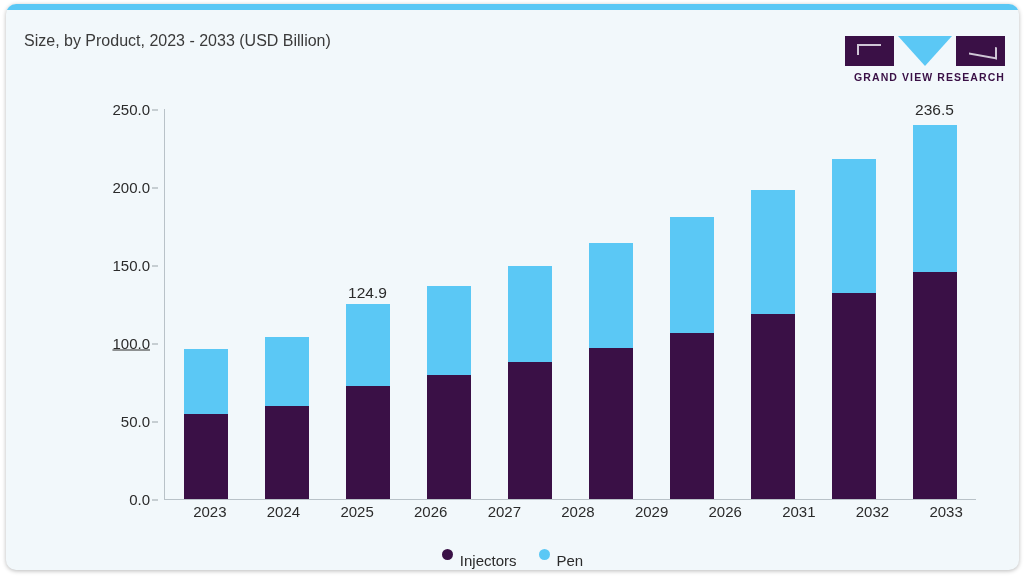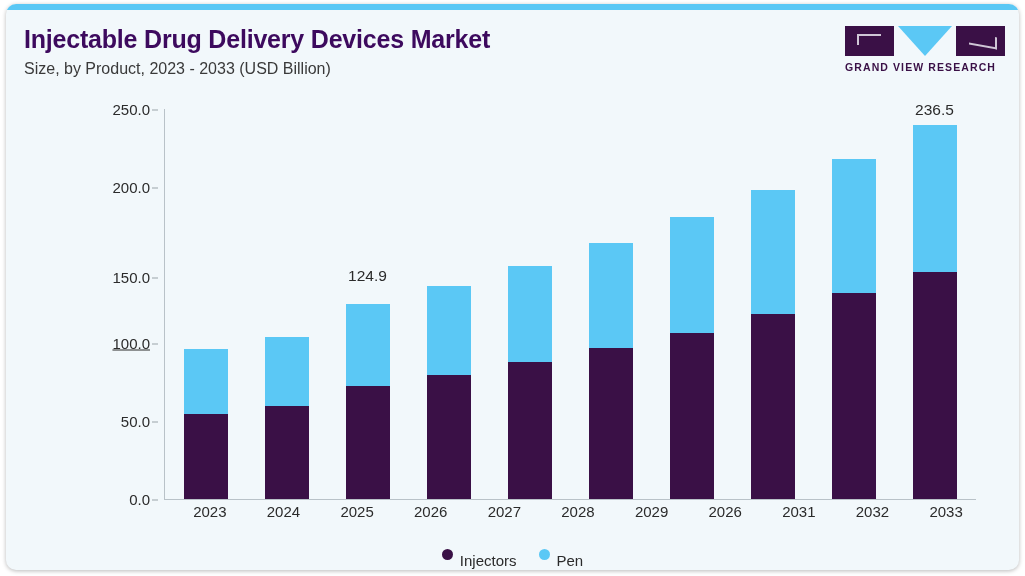--- a/index.html
+++ b/index.html
@@ -49,23 +49,23 @@
   .chart-subtitle {
     font-size: 16px;
     color: #3a3a3a;
     margin: 6px 0 0 0;
     white-space: nowrap;
   }
   
   .logo {
     position: absolute;
     right: 14px;
-    top: 22px;
+    top: 32px;
     width: 160px;
-    text-align: left;
+    text-align: right;
   }
   .logo-marks {
     display: flex;
     align-items: flex-start;
     justify-content: center;
     gap: 4px;
     height: 30px;
   }
   .logo-block {
     width: 54px;
@@ -235,60 +235,59 @@
   }
 </style>
 </head>
 <body>
 
 <div class="card">
 
   <div class="top-accent"></div>
 
   <div class="header">
-    <div class="chart-title">Injectable Drug Delivery Devices Market</div>
     <div class="chart-subtitle">Size, by Product, 2023 - 2033 (USD Billion)</div>
   </div>
 
   <div class="logo">
     <div class="logo-marks">
       <div class="logo-block left"></div>
       <div class="logo-tri"></div>
       <div class="logo-block right"></div>
     </div>
     <div class="logo-text">GRAND VIEW RESEARCH</div>
   </div>
 
   <div class="plot-area">
 
     <div class="y-ticks" id="y-ticks">
         <div class="y-tick" style="top: 400px;">0.0<span class="dash"></span></div>
         <div class="y-tick" style="top: 322px;">50.0<span class="dash"></span></div>
         <div class="y-tick" style="top: 244px; text-decoration: underline;">100.0<span class="dash"></span></div>
-        <div class="y-tick" style="top: 178px;">150.0<span class="dash"></span></div>
+        <div class="y-tick" style="top: 166px;">150.0<span class="dash"></span></div>
         <div class="y-tick" style="top: 88px;">200.0<span class="dash"></span></div>
         <div class="y-tick" style="top: 10px;">250.0<span class="dash"></span></div>
       </div>
     <div class="axis-v"></div>
     <div class="axis-h"></div>
     <div class="bars" id="bars">
         <div class="bar-group">
           <div class="bar-stack">
             <div class="seg-pen" style="height: 65.364px; background: rgb(91, 200, 245);"></div>
             <div class="seg-inj" style="height: 85.02px; background: rgb(58, 16, 70);"></div>
           </div>
         </div>
         <div class="bar-group">
           <div class="bar-stack">
             <div class="seg-pen" style="height: 69.108px; background: rgb(91, 200, 245);"></div>
             <div class="seg-inj" style="height: 92.82px; background: rgb(58, 16, 70);"></div>
           </div>
         </div>
         <div class="bar-group">
-          <div class="bar-label" style="bottom: 214px;">124.9</div>
+          <div class="bar-label" style="bottom: 197px;">124.9</div>
           <div class="bar-stack">
             <div class="seg-pen" style="height: 82.056px; background: rgb(91, 200, 245);"></div>
             <div class="seg-inj" style="height: 112.788px; background: rgb(58, 16, 70);"></div>
           </div>
         </div>
         <div class="bar-group">
           <div class="bar-stack">
             <div class="seg-pen" style="height: 89.388px; background: rgb(91, 200, 245);"></div>
             <div class="seg-inj" style="height: 123.708px; background: rgb(58, 16, 70);"></div>
           </div>

